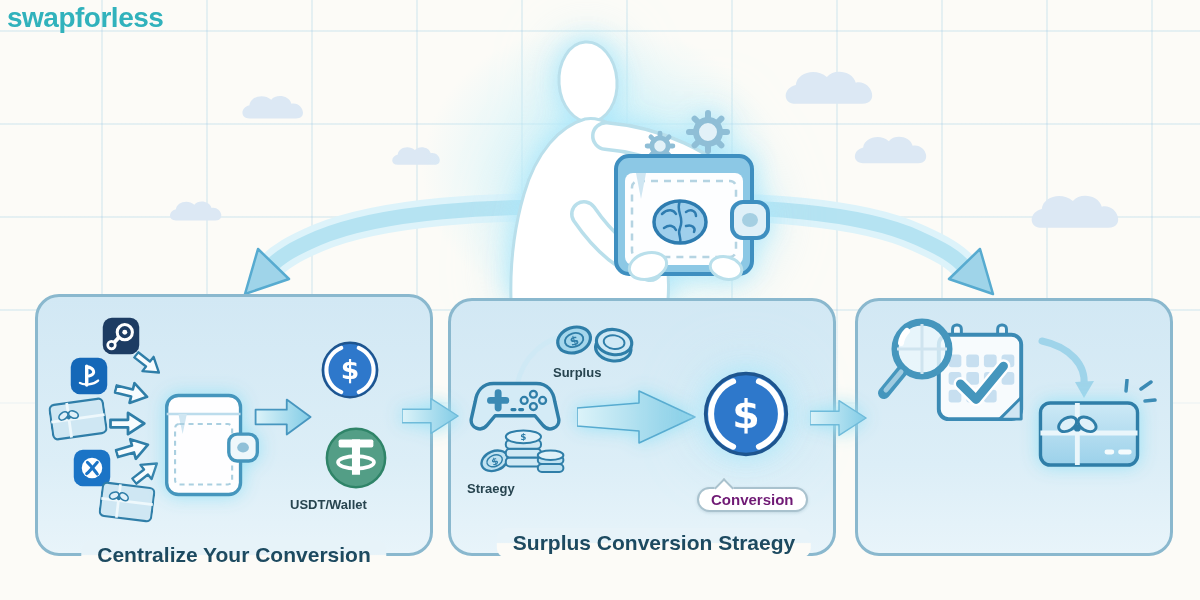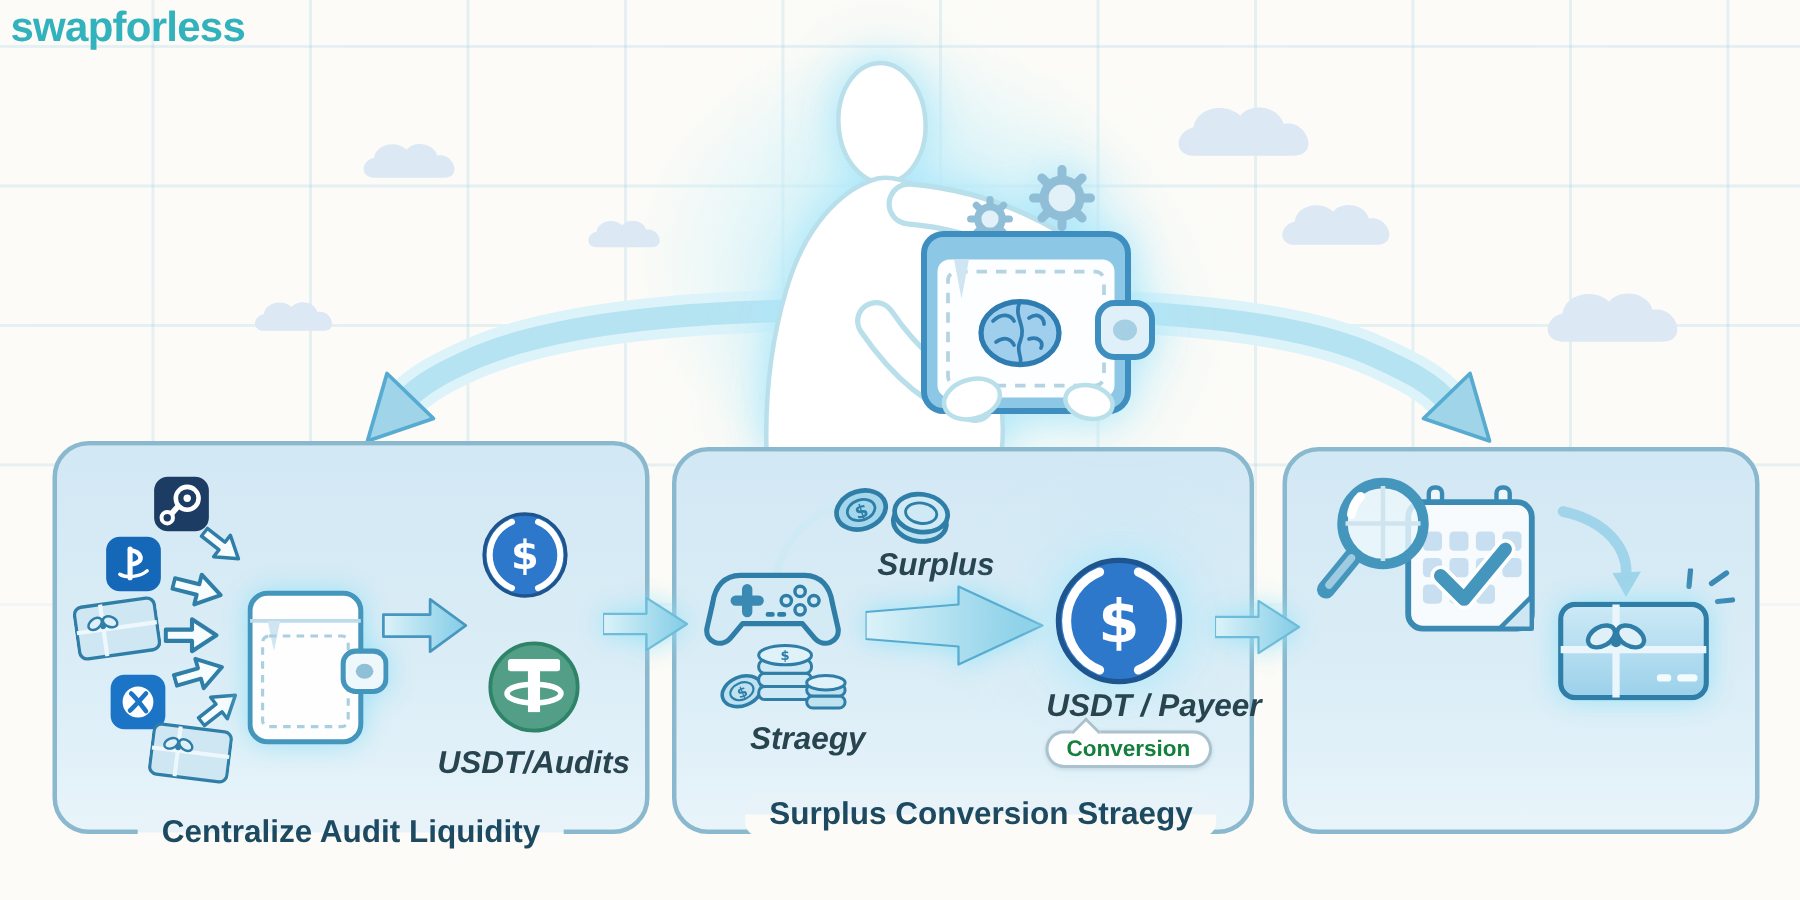--- a/index.html
+++ b/index.html
@@ -14,23 +14,23 @@
   .cloud{position:absolute;}
   .cloud path{fill:#dce8f4;}
   .logo{position:absolute;left:7px;top:2px;font-size:28px;font-weight:bold;letter-spacing:-.5px;color:#31b2bc;text-align:right;}
   .center-glow{position:absolute;left:420px;top:20px;width:360px;height:300px;
         background:radial-gradient(ellipse at 50% 50%,rgba(200,240,250,.95) 0%,rgba(200,240,250,0) 70%);}
   .panel{position:absolute;border:3px solid #8ab8ce;border-radius:24px;
          background:linear-gradient(180deg,#d2e8f4 0%,#dceef7 65%,#e8f4fa 100%);}
   .panel-title{position:absolute;left:50%;bottom:-17px;transform:translateX(-50%);
          white-space:nowrap;font-size:21px;font-weight:bold;color:#1d4a60;padding:3px 16px;
          background:linear-gradient(180deg,#e7f3f9 48%,#fcfbf7 52%);border-radius:10px;}
-  .lbl{position:absolute;font-weight:bold;font-size:21px;color:#27444f;text-align:right;font-style:italic;}
+  .lbl{position:absolute;font-weight:bold;font-size:13px;color:#27444f;text-align:left;}
   .badge{position:absolute;background:#fff;border:2px solid #a9c2ce;border-radius:13px;
-         padding:2px 12px;font-size:15px;font-weight:bold;color:#15803d;white-space:nowrap;
+         padding:2px 12px;font-size:15px;font-weight:bold;color:#701a75;white-space:nowrap;
          box-shadow:0 1px 3px rgba(100,140,160,.25);}
   .badge::before{content:"";position:absolute;top:-8px;width:12px;height:12px;background:#fff;
          border-left:2px solid #a9c2ce;border-top:2px solid #a9c2ce;transform:rotate(45deg);}
   .badge.pt-left::before{left:18px;}
   .badge.pt-center::before{left:50%;margin-left:-7px;}
   .abs{position:absolute;}
   svg{display:block;}
   svg text{font-family:"DejaVu Sans","Liberation Sans",sans-serif;font-weight:bold;}
   .glow-soft{filter:drop-shadow(0 0 9px rgba(150,225,245,.95));}
   .glow-big{filter:drop-shadow(0 0 12px rgba(170,230,250,.9)) drop-shadow(0 0 26px rgba(180,235,250,.55));}
@@ -189,22 +189,22 @@
       <path d="M65,12 A41,41 0 0 1 65,88" stroke="#fff" stroke-width="7" fill="none" stroke-linecap="round"></path>
       <text x="50" y="66" font-size="46" fill="#fff" text-anchor="middle">$</text>
     </svg>
     <svg class="abs" style="left:287px;top:130px" width="62" height="62" viewBox="0 0 100 100">
       <circle cx="50" cy="50" r="47" fill="#539e86" stroke="#2f8468" stroke-width="4"></circle>
       <rect x="22" y="20" width="56" height="13" rx="3" fill="#fff"></rect>
       <rect x="43.5" y="20" width="13" height="57" fill="#fff"></rect>
       <ellipse cx="50" cy="57" rx="29" ry="10" fill="none" stroke="#fff" stroke-width="6"></ellipse>
     </svg>
 
-    <div class="lbl" style="left:252px;top:200px;width:130px">USDT/Audits</div>
-    <h2 class="panel-title" style="margin:0">Centralize Audit Liquidity</h2>
+    <div class="lbl" style="left:252px;top:200px;width:130px">USDT/Wallet</div>
+    <h2 class="panel-title" style="margin:0">Centralize Your Conversion</h2>
   </section>
 
   <section class="panel" style="left:448px;top:298px;width:382px;height:252px">
     <svg class="abs" style="left:62px;top:26px" width="70" height="62" viewBox="0 0 70 62">
       <path d="M4,58 C10,30 30,10 64,6" stroke="#cfe9f5" stroke-width="5" fill="none" stroke-linecap="round"></path>
     </svg>
     <svg class="abs" style="left:18px;top:72px" width="92" height="64" viewBox="0 0 120 80">
       <path d="M32,12 L88,12 C102,12 110,22 112,36 L117,58 C119,70 104,76 96,66 L86,54 L34,54 L24,66 C16,76 1,70 3,58 L8,36 C10,22 18,12 32,12 Z" fill="#d4ebf6" stroke="#2f7ea8" stroke-width="4.5" stroke-linejoin="round"></path>
       <path d="M38,24 L38,44 M28,34 L48,34" stroke="#3b8ab4" stroke-width="9" stroke-linecap="round"></path>
       <circle cx="84" cy="26" r="4.5" fill="none" stroke="#2f7ea8" stroke-width="3"></circle>
@@ -246,21 +246,20 @@
     <svg class="abs glow-soft" style="left:126px;top:86px" width="120" height="60" viewBox="0 0 120 60">
       <polygon points="0,21 62,16 62,4 118,30 62,56 62,44 0,39" fill="url(#arrowGrad)" stroke="#57abd0" stroke-width="1.5" stroke-linejoin="round"></polygon>
     </svg>
 
     <svg class="abs glow-big" style="left:252px;top:70px" width="86" height="86" viewBox="0 0 100 100">
       <circle cx="50" cy="50" r="47" fill="#2e78cb" stroke="#1e558f" stroke-width="4"></circle>
       <path d="M35,12 A41,41 0 0 0 35,88" stroke="#fff" stroke-width="7" fill="none" stroke-linecap="round"></path>
       <path d="M65,12 A41,41 0 0 1 65,88" stroke="#fff" stroke-width="7" fill="none" stroke-linecap="round"></path>
       <text x="50" y="66" font-size="46" fill="#fff" text-anchor="middle">$</text>
     </svg>
-    <div class="lbl" style="left:200px;top:158px;width:190px">USDT / Payeer</div>
     <div class="badge pt-left" style="left:246px;top:186px">Conversion</div>
     <h2 class="panel-title" style="margin:12px">Surplus Conversion Straegy</h2>
   </section>
 
   <section class="panel" style="left:855px;top:298px;width:312px;height:252px">
     <svg class="abs" style="left:76px;top:22px" width="92" height="102" viewBox="0 0 92 104">
       <rect x="18" y="2" width="9" height="18" rx="4" fill="#eef7fb" stroke="#3b8ab4" stroke-width="3"></rect>
       <rect x="64" y="2" width="9" height="18" rx="4" fill="#eef7fb" stroke="#3b8ab4" stroke-width="3"></rect>
       <rect x="4" y="12" width="84" height="86" rx="10" fill="#f7fbfd" stroke="#3b8ab4" stroke-width="4"></rect>
       <g fill="#bcd9ee" opacity=".8">

